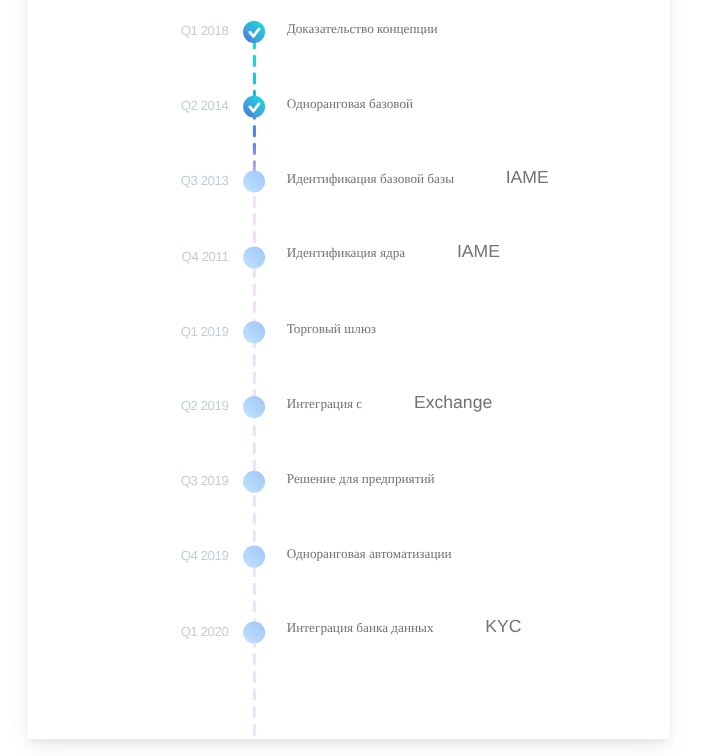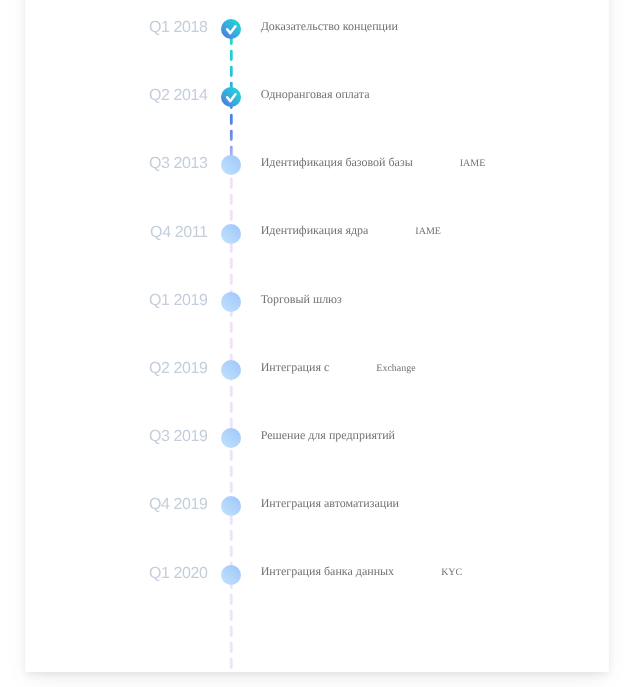--- a/index.html
+++ b/index.html
@@ -57,21 +57,21 @@
     height: 0;
     z-index: 2;
   }
 
   .qlabel {
     position: absolute;
     right: 432.4px;
     text-align: right;
     white-space: nowrap;
     font-family: "Liberation Sans", sans-serif;
-    font-size: 16px;
+    font-size: 12px;
     letter-spacing: -0.38px;
     color: #c4cedb;
     line-height: 16px;
     top: -9px;
     transform: translateZ(0);
   }
 
   .dot {
     position: absolute;
     left: 221px;
@@ -91,22 +91,22 @@
     left: 260.7px;
     top: -11.2px;
     white-space: nowrap;
     font-family: "Liberation Serif", serif;
     font-size: 12px;
     line-height: 16px;
     color: #737373;
     transform: translateZ(0);
   }
   .title .lat {
-    font-family: Liberation Serif, serif;
-    font-size: 10px;
+    font-family: Liberation Sans, sans-serif;
+    font-size: 16px;
     padding-left: 44px;
   }
 </style>
 </head>
 <body>
 
 <div id="page">
   <div id="card"></div>
   <div id="timeline">
       <div class="axis">
@@ -151,21 +151,21 @@
               <linearGradient id="cg1" x1="0.08" y1="0.92" x2="0.92" y2="0.08">
                 <stop offset="0" stop-color="#4272e8"></stop>
                 <stop offset="0.30" stop-color="#429bde"></stop>
                 <stop offset="1" stop-color="#18dbd9"></stop>
               </linearGradient>
             </defs>
             <circle cx="10" cy="10" r="10" fill="url(#cg1)"></circle>
             <path d="M6.15 10.2 L9.35 14.1 L14.45 7.35" fill="none" stroke="#fff" stroke-width="2.5" stroke-linecap="round" stroke-linejoin="round"></path>
           </svg>
         </div>
-        <div class="title">Одноранговая оплата</div>
+        <div class="title">Одноранговая базовой</div>
       </div>
       <div class="row" style="top: 165.3px;">
         <div class="qlabel">Q3 2013</div>
         <div class="dot pending"></div>
         <div class="title">Идентификация базовой базы <span class="lat">IAME</span></div>
       </div>
       <div class="row" style="top: 233.5px;">
         <div class="qlabel">Q4 2011</div>
         <div class="dot pending"></div>
         <div class="title">Идентификация ядра <span class="lat">IAME</span></div>
@@ -181,21 +181,21 @@
         <div class="title">Интеграция с <span class="lat">Exchange</span></div>
       </div>
       <div class="row" style="top: 438.1px;">
         <div class="qlabel">Q3 2019</div>
         <div class="dot pending"></div>
         <div class="title">Решение для предприятий</div>
       </div>
       <div class="row" style="top: 506.3px;">
         <div class="qlabel">Q4 2019</div>
         <div class="dot pending"></div>
-        <div class="title">Интеграция автоматизации</div>
+        <div class="title">Одноранговая автоматизации</div>
       </div>
       <div class="row" style="top: 574.5px;">
         <div class="qlabel">Q1 2020</div>
         <div class="dot pending"></div>
         <div class="title">Интеграция банка данных <span class="lat">KYC</span></div>
       </div>
     </div>
 </div>
 
 </body></html>

